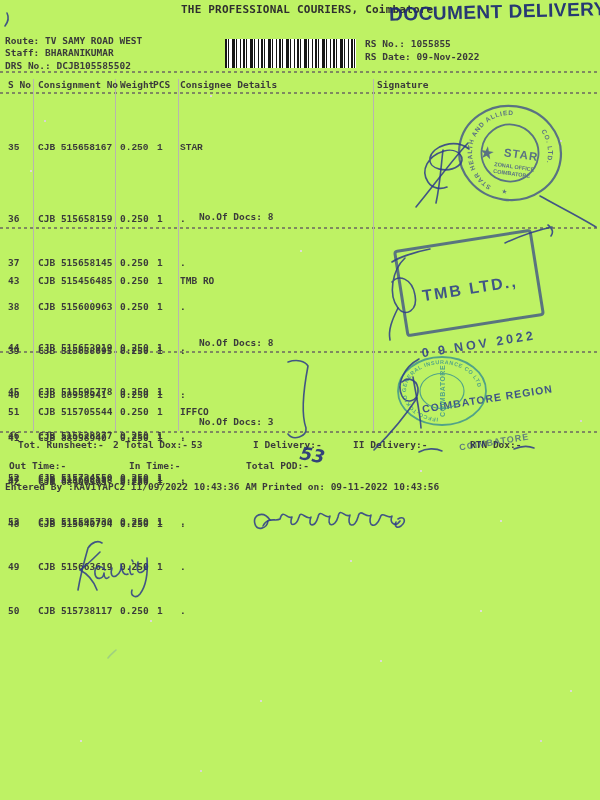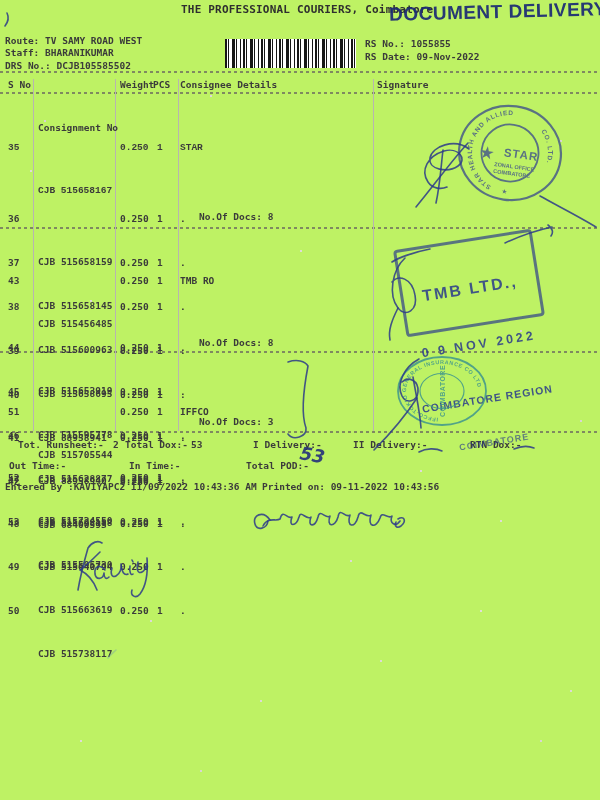--- a/index.html
+++ b/index.html
@@ -9,21 +9,21 @@
   .mono{font:bold 9.5px/1.15 "DejaVu Sans Mono","Liberation Mono",monospace;color:#3b3b3b;}
   .title{font:bold 11px/1.1 "DejaVu Sans Mono","Liberation Mono",monospace;color:#2f2f2f;letter-spacing:.2px;}
   .dash{height:2px;left:0;width:600px;background:repeating-linear-gradient(90deg,#6a675f 0 3px,transparent 3px 6px);opacity:.75;}
   .vline{width:1px;top:79px;height:352px;background:#b8b5b0;}
   .barcode{left:225px;top:39px;width:131px;height:29px;
     background:repeating-linear-gradient(90deg,#161616 0 2px,#fff 2px 3px,#161616 3px 4px,#fff 4px 7px,#161616 7px 10px,#fff 10px 11px,#161616 11px 12px,#fff 12px 15px,#161616 15px 16px,#fff 16px 18px);}
   .docstamp{left:389px;top:2px;font:900 19px/1 "Liberation Sans","DejaVu Sans",sans-serif;
     color:#1b2a75;transform:rotate(-1.5deg);letter-spacing:.5px;opacity:.92;}
   .trow{position:relative;height:11px;}
   .c{position:absolute;top:0;}
-  .c.sno{left:8px;} .c.con{left:38px;margin-top:43px;} .c.wt{left:120px;} .c.pcs{left:157px;} .c.cons{left:180px;}
+  .c.sno{left:8px;} .c.con{left:38px;} .c.wt{left:120px;} .c.pcs{left:157px;} .c.cons{left:180px;}
   .rows{left:0;width:600px;}
   .g1rows{top:99px;} .g2rows{top:232px;} .g3rows{top:363px;}
   .g1rows div.trow:first-of-type{margin-bottom:28px;font-family:Liberation Mono, monospace;}
   .g2rows div.trow:first-of-type{margin-bottom:24px;text-align:center;}
   .g3rows div.trow:first-of-type{margin-bottom:23px;}
   .note{left:199px;}
   
   .tmb{left:399px;top:239px;width:134px;height:82px;border:3px solid rgba(42,58,140,.8);
     border-radius:4px;transform:rotate(-9deg);color:#2a3a8c;opacity:.85;text-align:center;
     font-family:"Liberation Sans","DejaVu Sans",sans-serif;}

